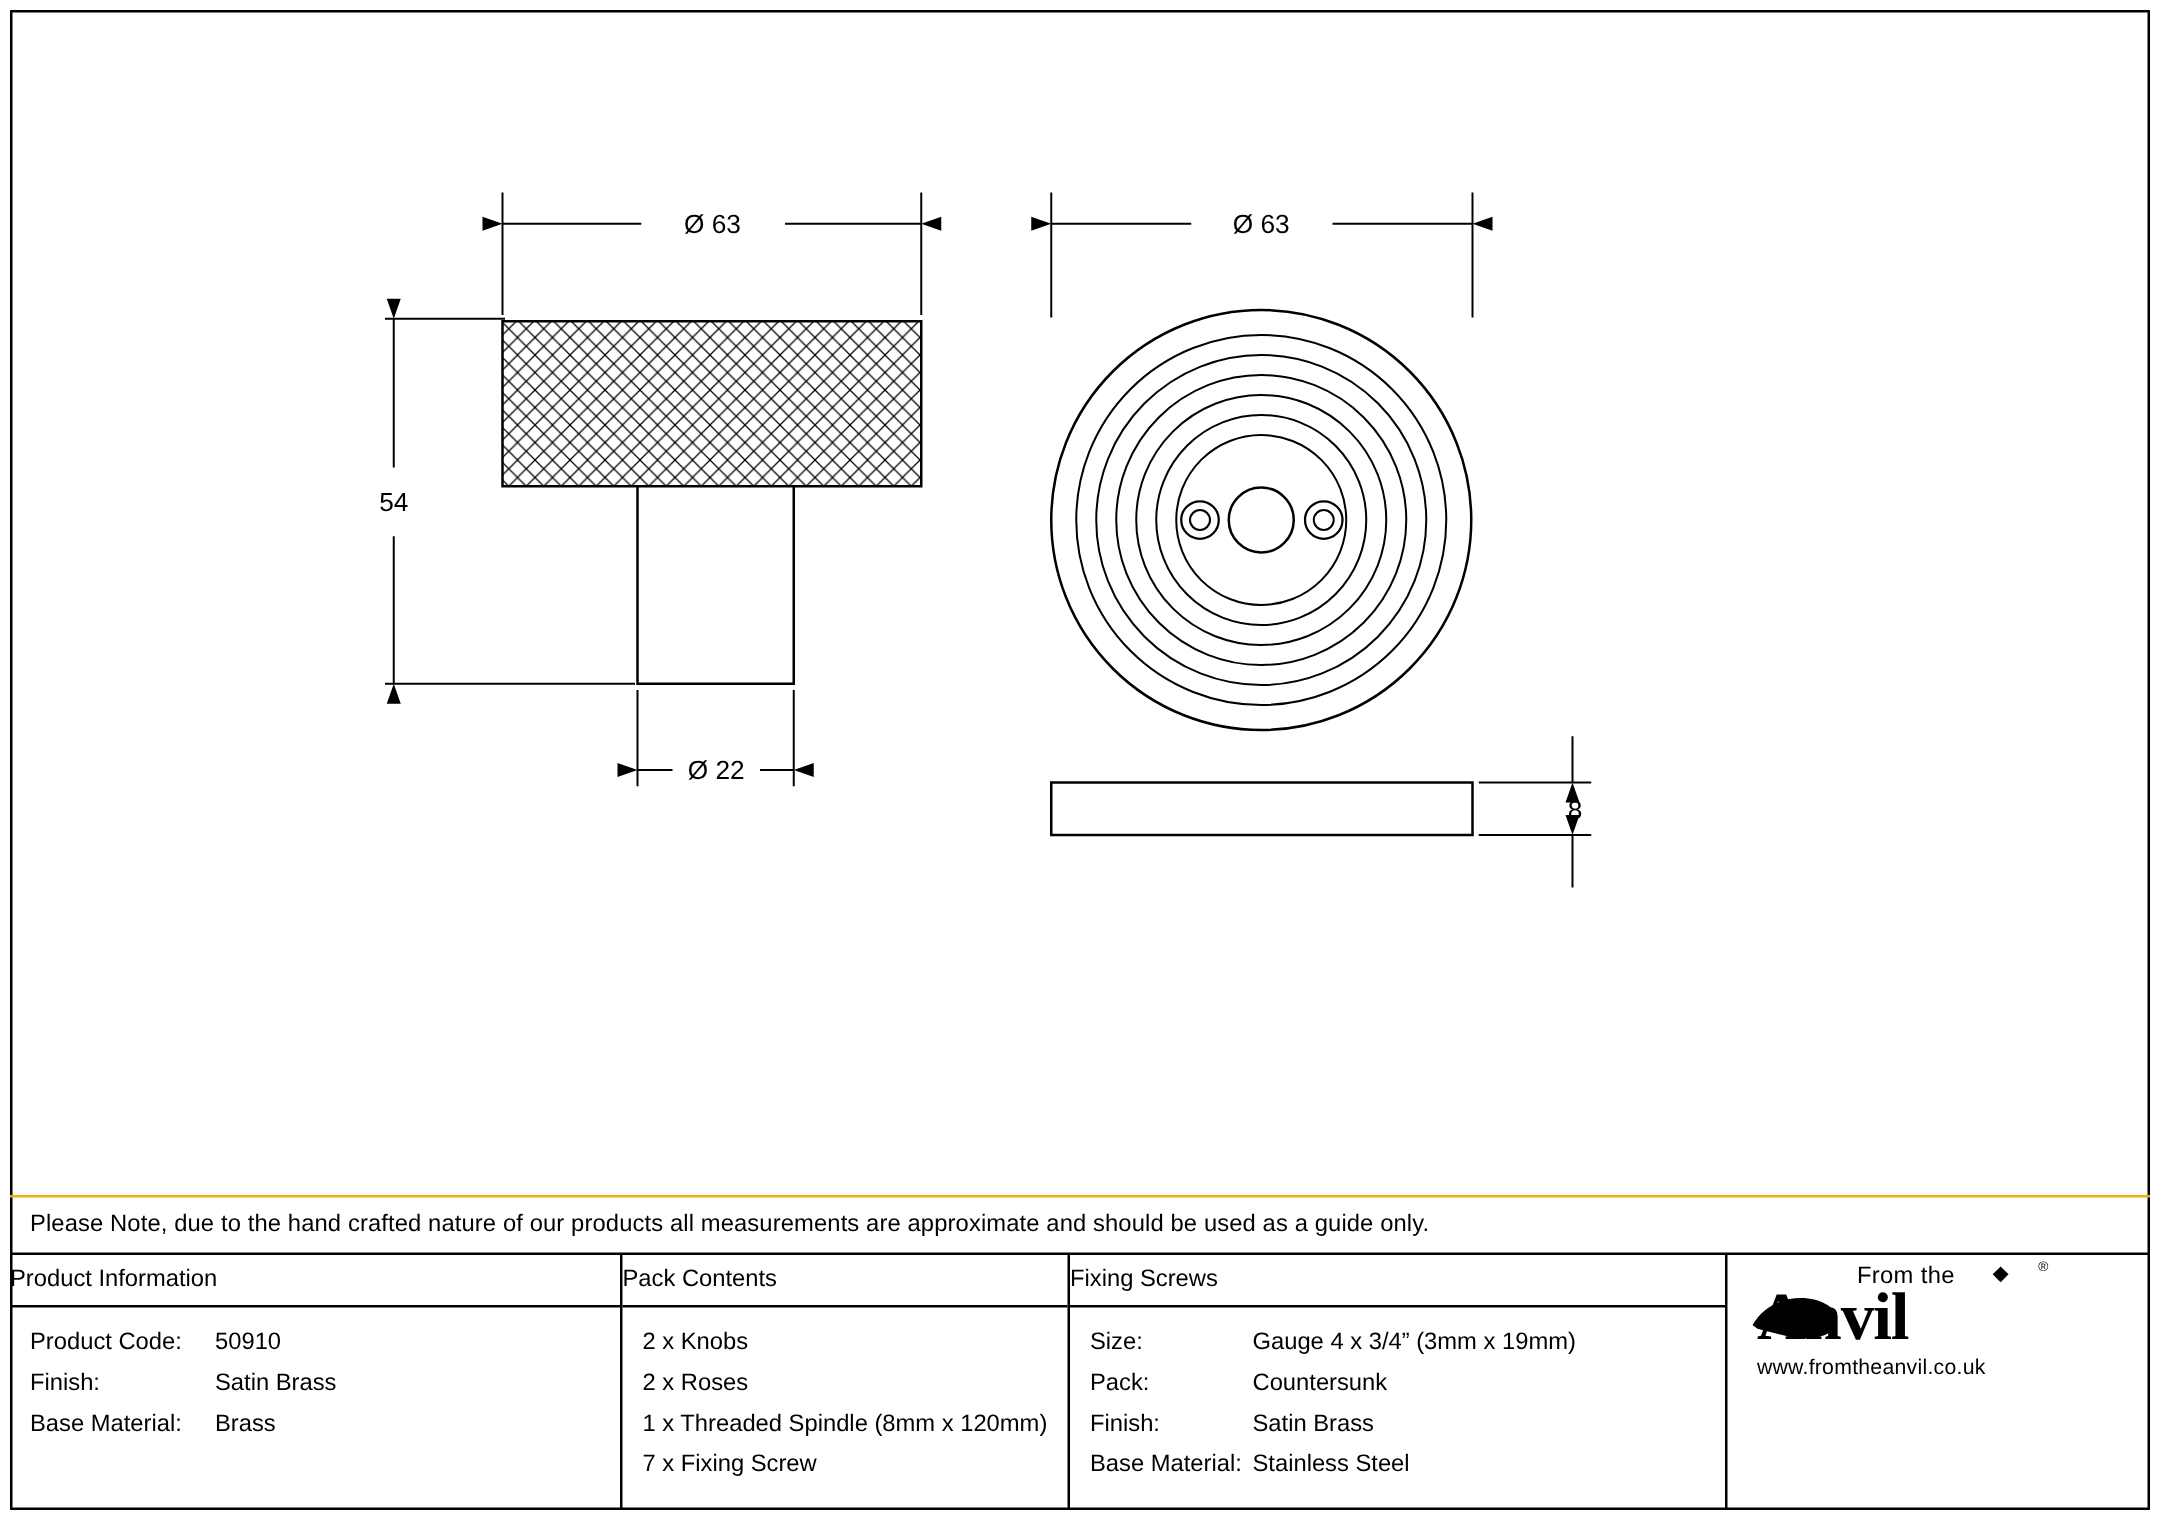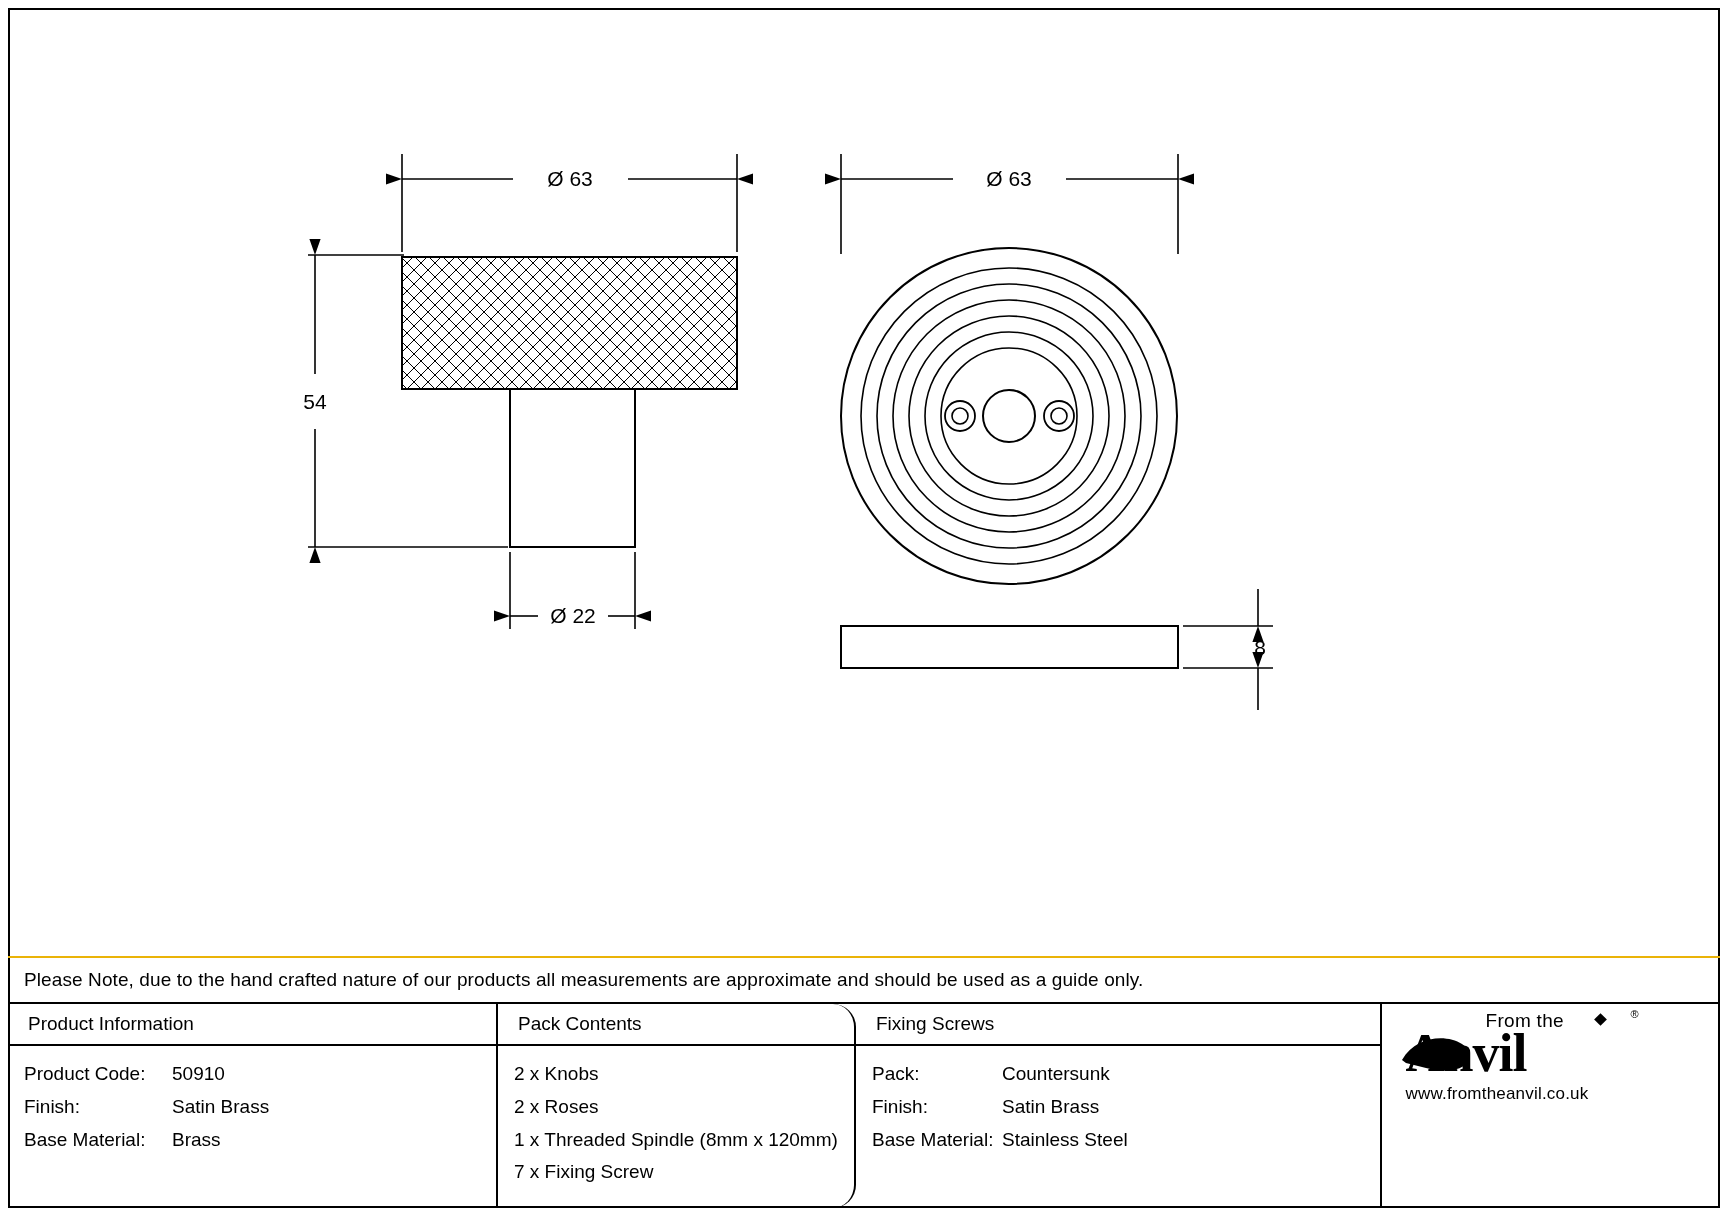--- a/index.html
+++ b/index.html
@@ -74,29 +74,29 @@
     height: 204px;
     display: flex;
     box-sizing: border-box;
   }
   .col {
     box-sizing: border-box;
     border-right: 2px solid #000;
     position: relative;
   }
   .col.c1 { width: 490px; }
-  .col.c2 { width: 358px; border-radius: 23px; }
+  .col.c2 { width: 358px; }
   .col.c3 { width: 526px; }
   .col.c4 { width: 291px; border-right: none; }
   .col-head {
     height: 42px;
     border-bottom: 2px solid #000;
     display: flex;
     align-items: center;
-    padding-left: 20px;
+    padding-left: 0;
     font-size: 19px;
     box-sizing: border-box;
   }
   .col-body {
     padding: 16px 0 0 16px;
     font-size: 19px;
   }
   .kv {
     display: flex;
     margin-bottom: 9px;
@@ -281,20 +281,24 @@
         <div class="pack-line">2 x Roses</div>
         <div class="pack-line">1 x Threaded Spindle (8mm x 120mm)</div>
         <div class="pack-line">7 x Fixing Screw</div>
       </div>
     </div>
 
     <div class="col c3">
       <div class="col-head">Fixing Screws</div>
       <div class="col-body">
         <div class="kv wide">
+          <span class="k">Size:</span>
+          <span class="v">Gauge 4 x 3/4” (3mm x 19mm)</span>
+        </div>
+        <div class="kv wide">
           <span class="k">Pack:</span>
           <span class="v">Countersunk</span>
         </div>
         <div class="kv wide">
           <span class="k">Finish:</span>
           <span class="v">Satin Brass</span>
         </div>
         <div class="kv wide">
           <span class="k">Base Material:</span>
           <span class="v">Stainless Steel</span>

